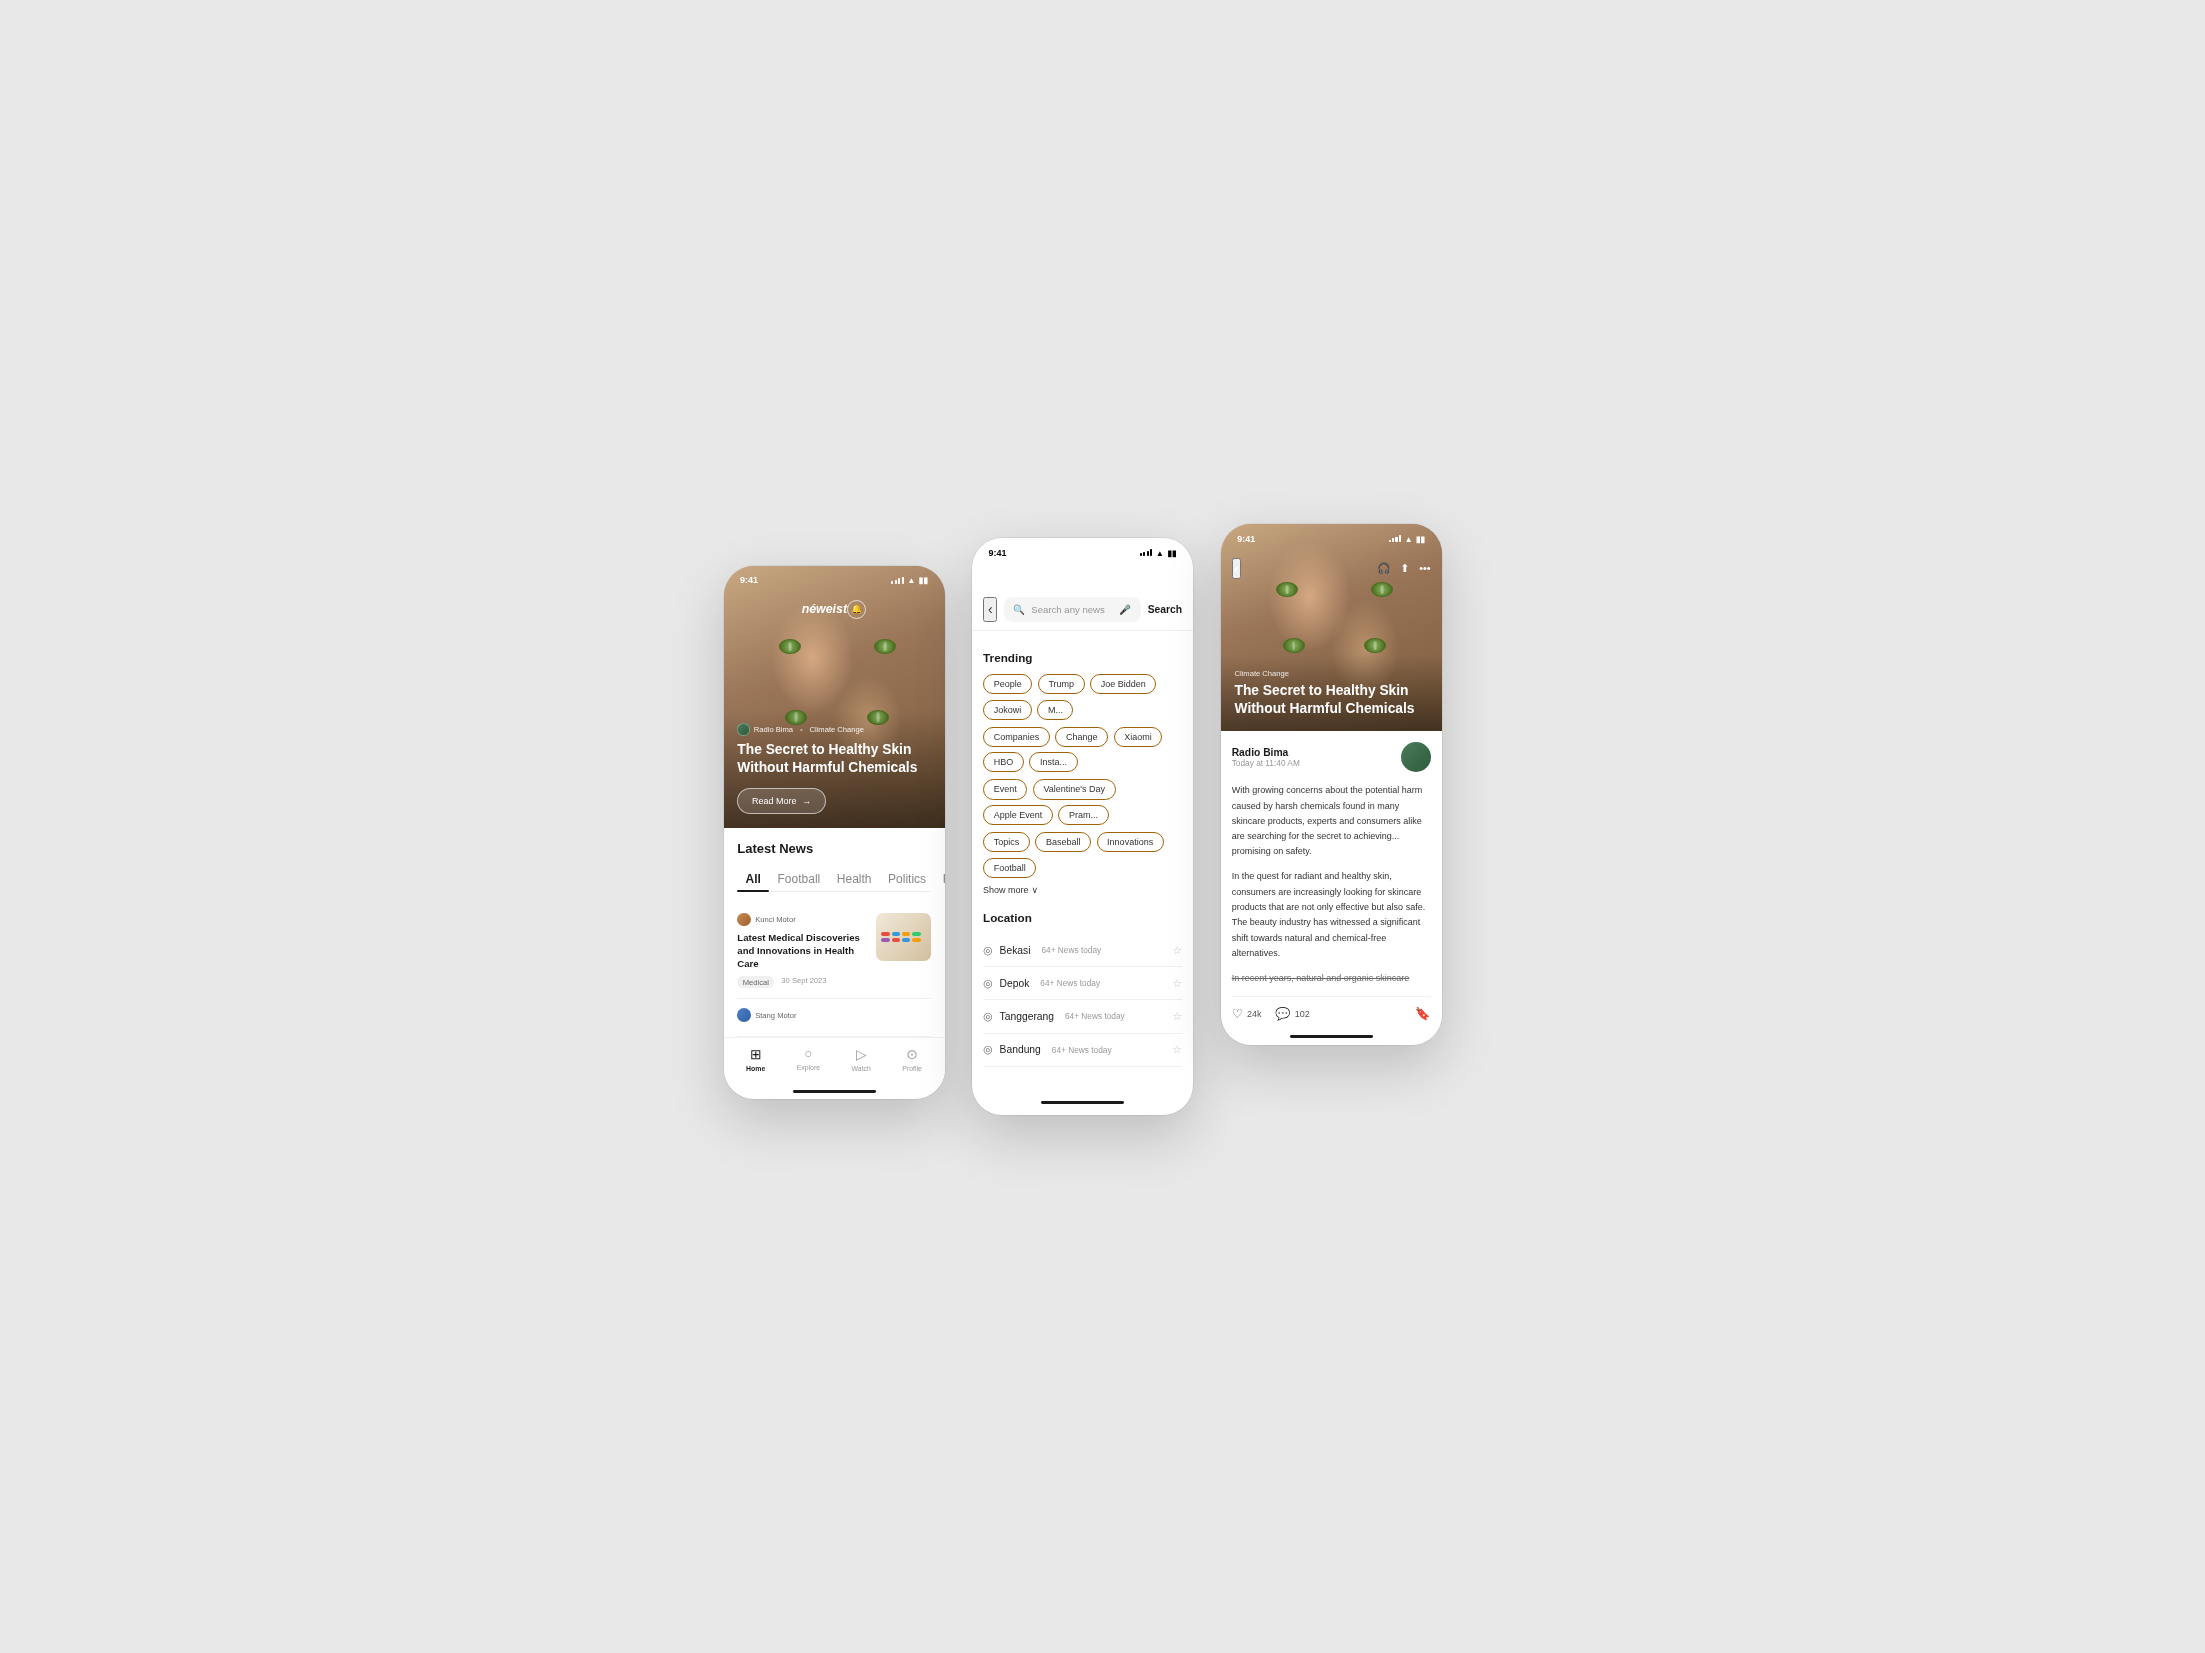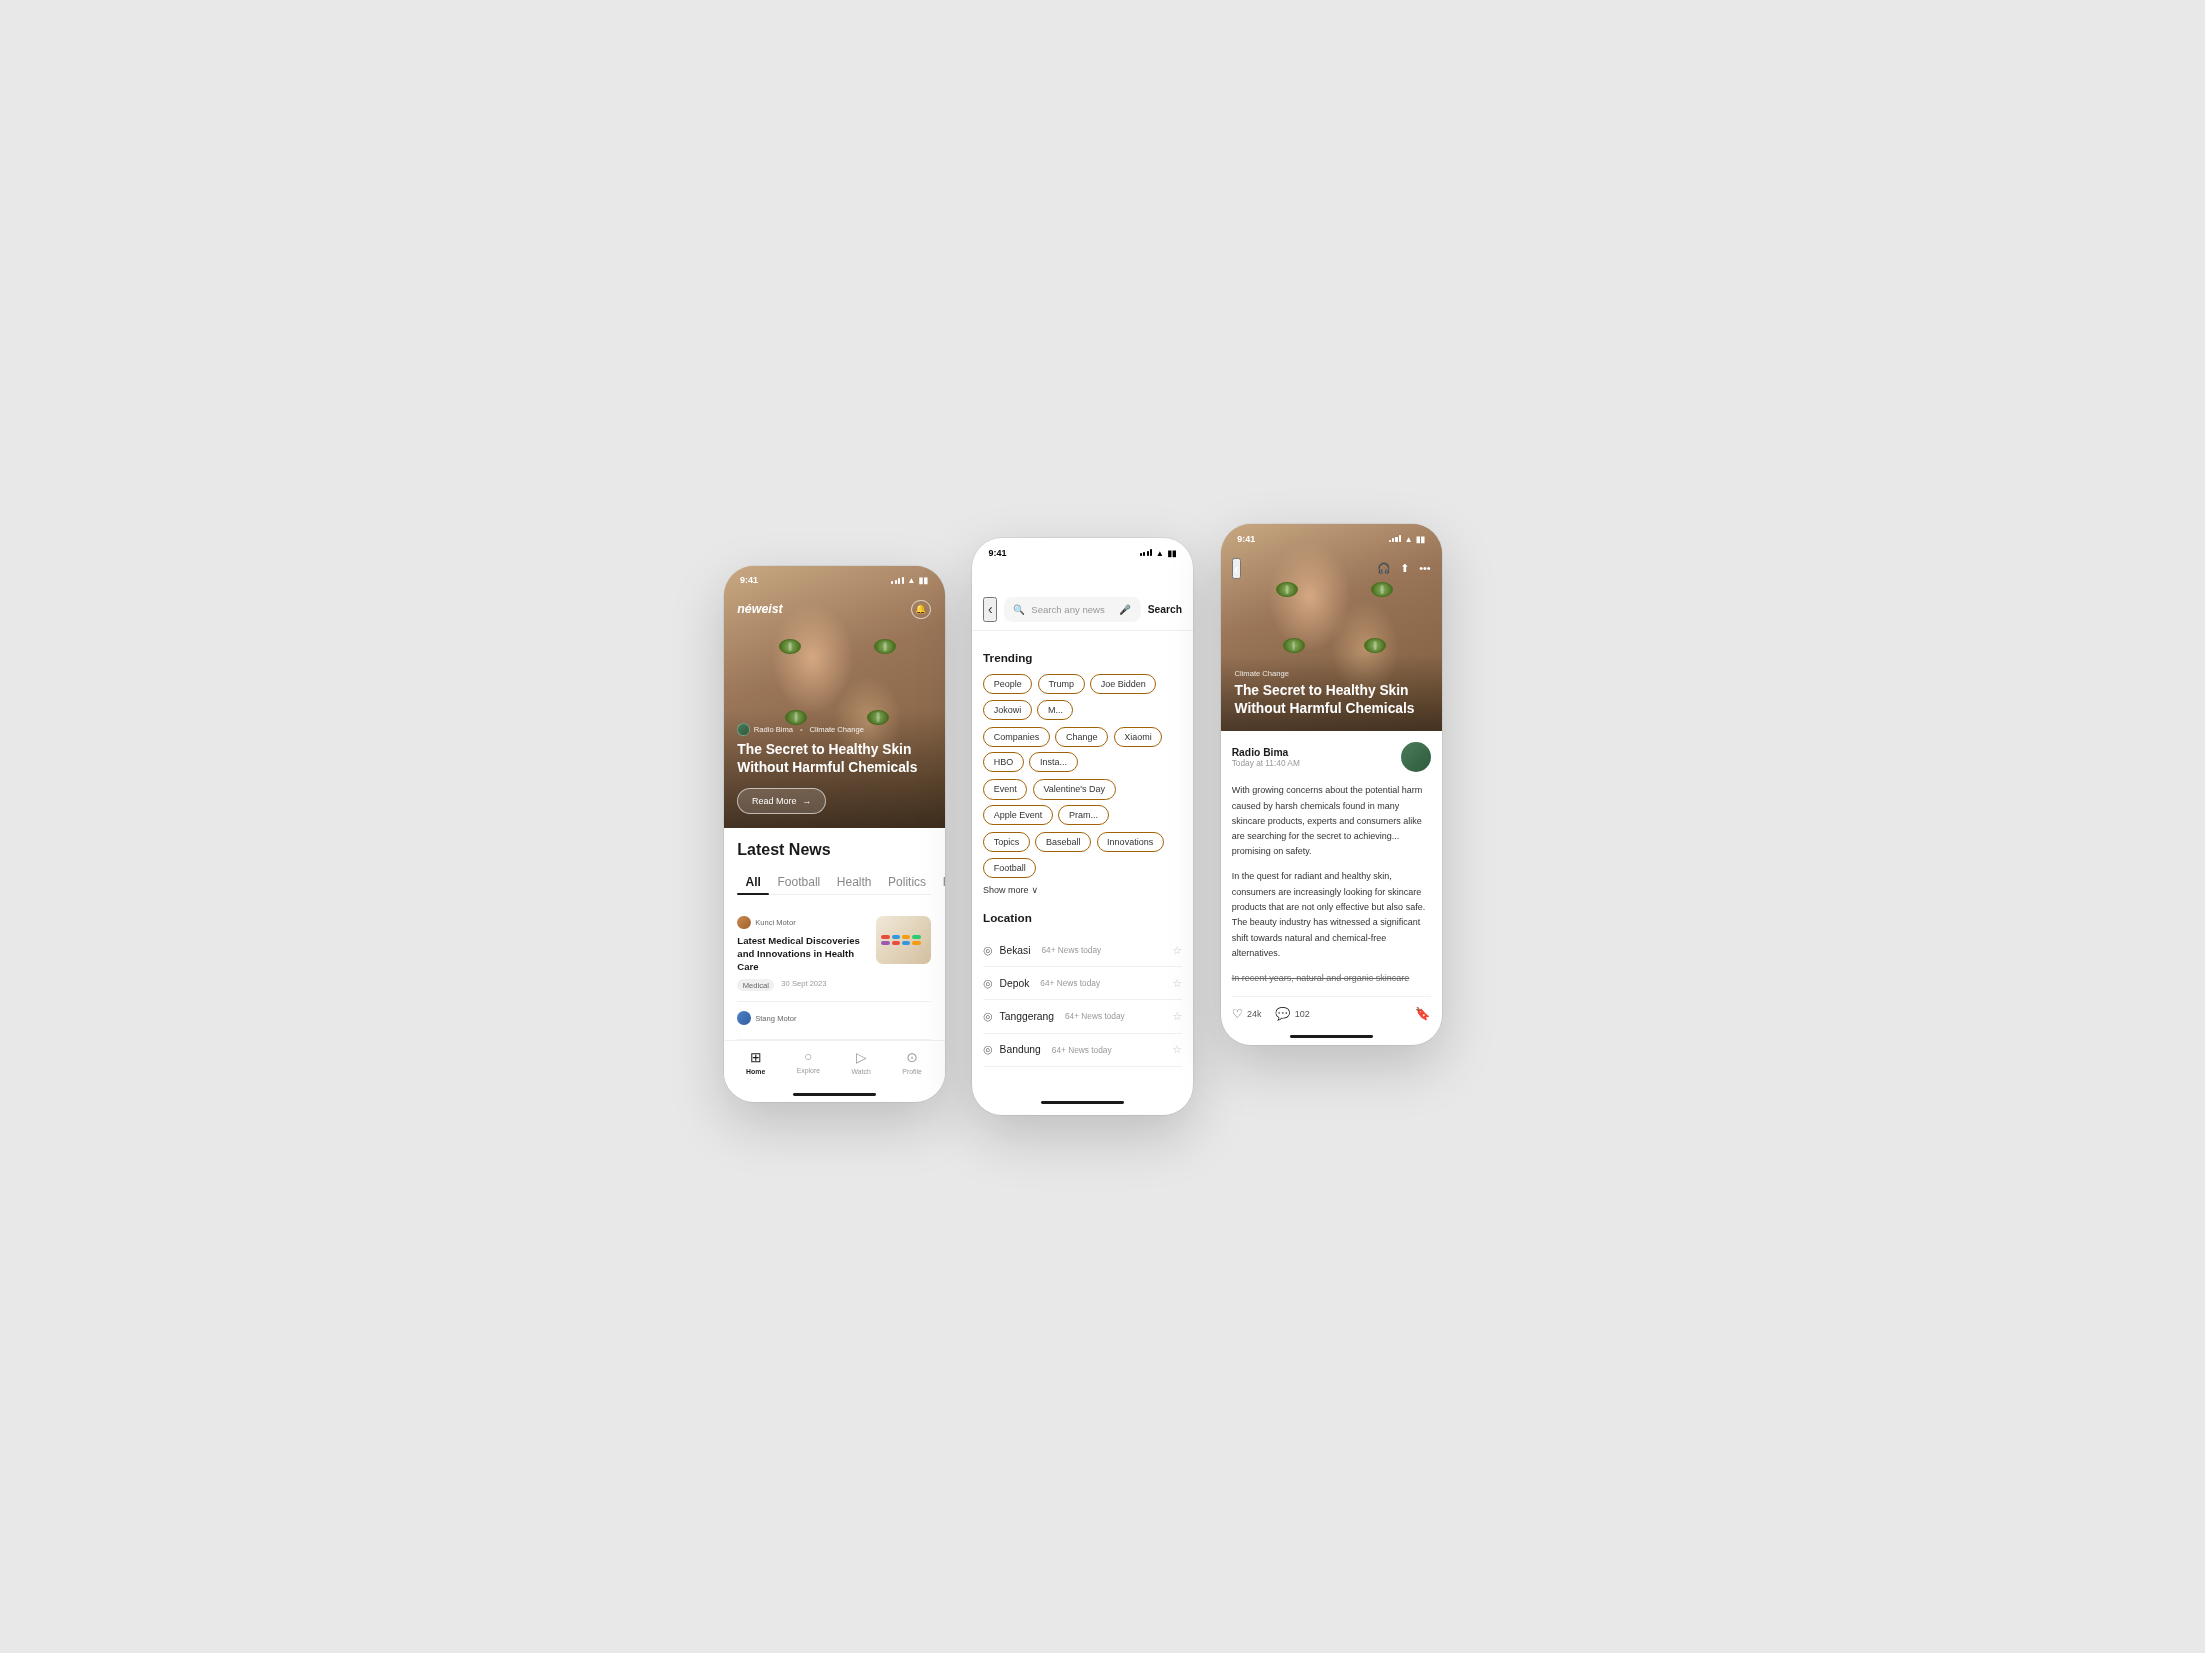--- a/index.html
+++ b/index.html
@@ -139,21 +139,21 @@
       color: #fff;
       font-size: 9px;
       font-weight: 500;
       backdrop-filter: blur(2.8px);
       cursor: pointer;
     }
     .phone1-nav-header {
       position: absolute;
       top: 0; left: 0; right: 0;
       display: flex;
-      justify-content: space-between;
+      justify-content: center;
       align-items: center;
       padding: 34px 13.8px 6.9px;
       z-index: 5;
     }
     .app-logo {
       font-size: 12.4px;
       font-weight: 700;
       color: #fff;
       font-style: italic;
     }
@@ -166,21 +166,21 @@
       justify-content: center;
       color: #fff;
       font-size: 9px;
     }
 
     
     .latest-news-section {
       padding: 13.8px 13.8px 0;
     }
     .section-title {
-      font-size: 16px;
+      font-size: 13px;
       font-weight: 700;
       color: #1a1a1a;
       margin-bottom: 9.6px;
     }
     .news-tabs {
       display: flex;
       gap: 0;
       margin-bottom: 11px;
       border-bottom: 0.7px solid #eee;
     }

